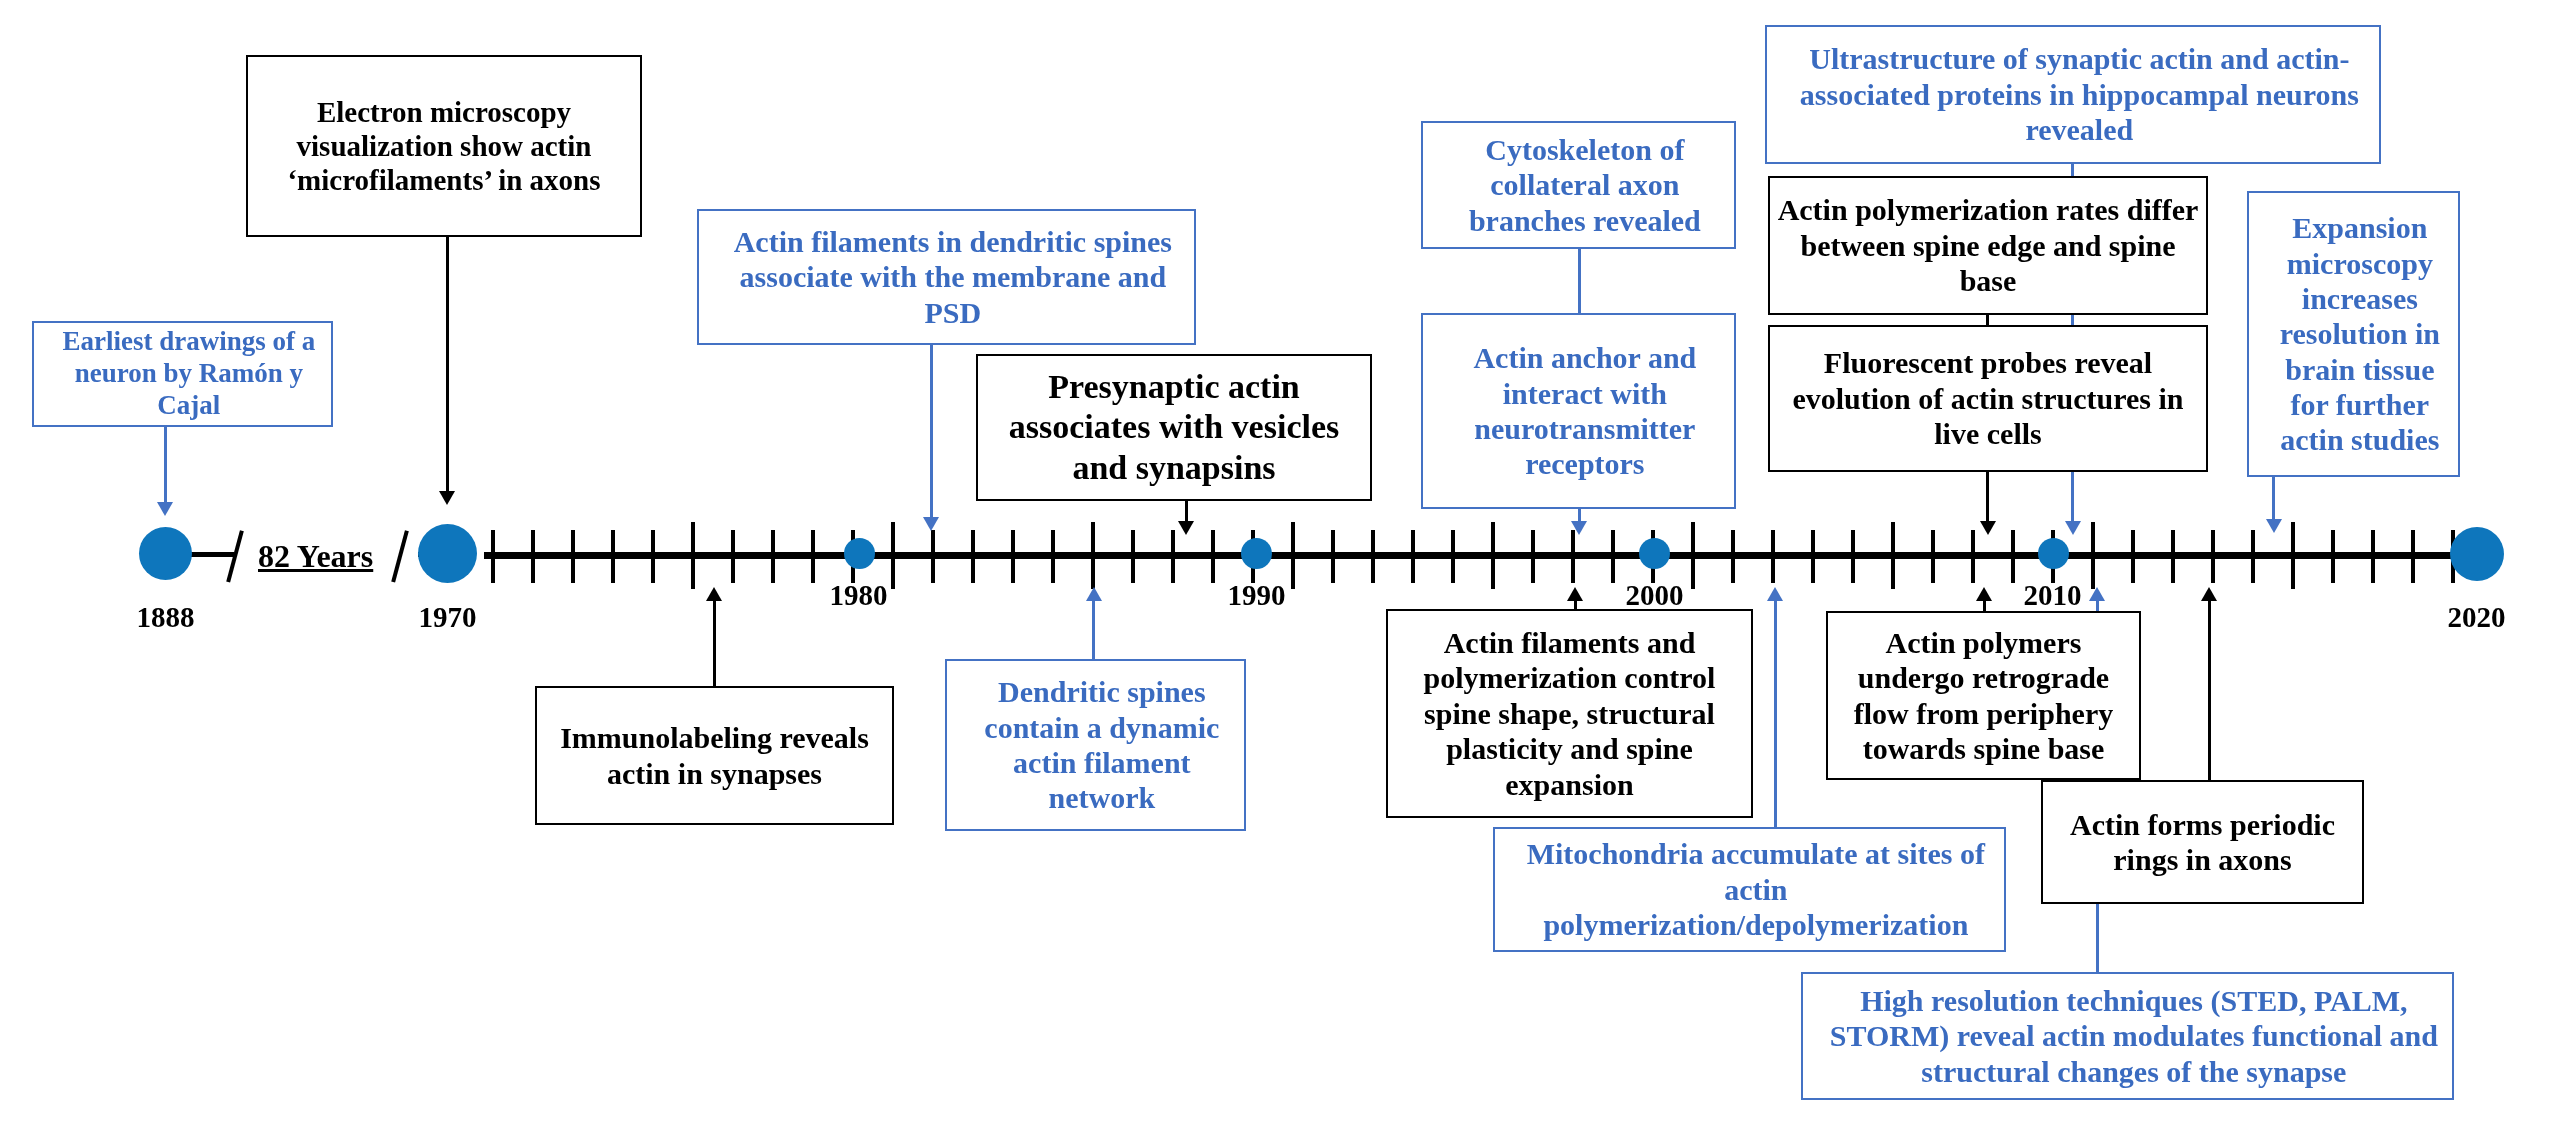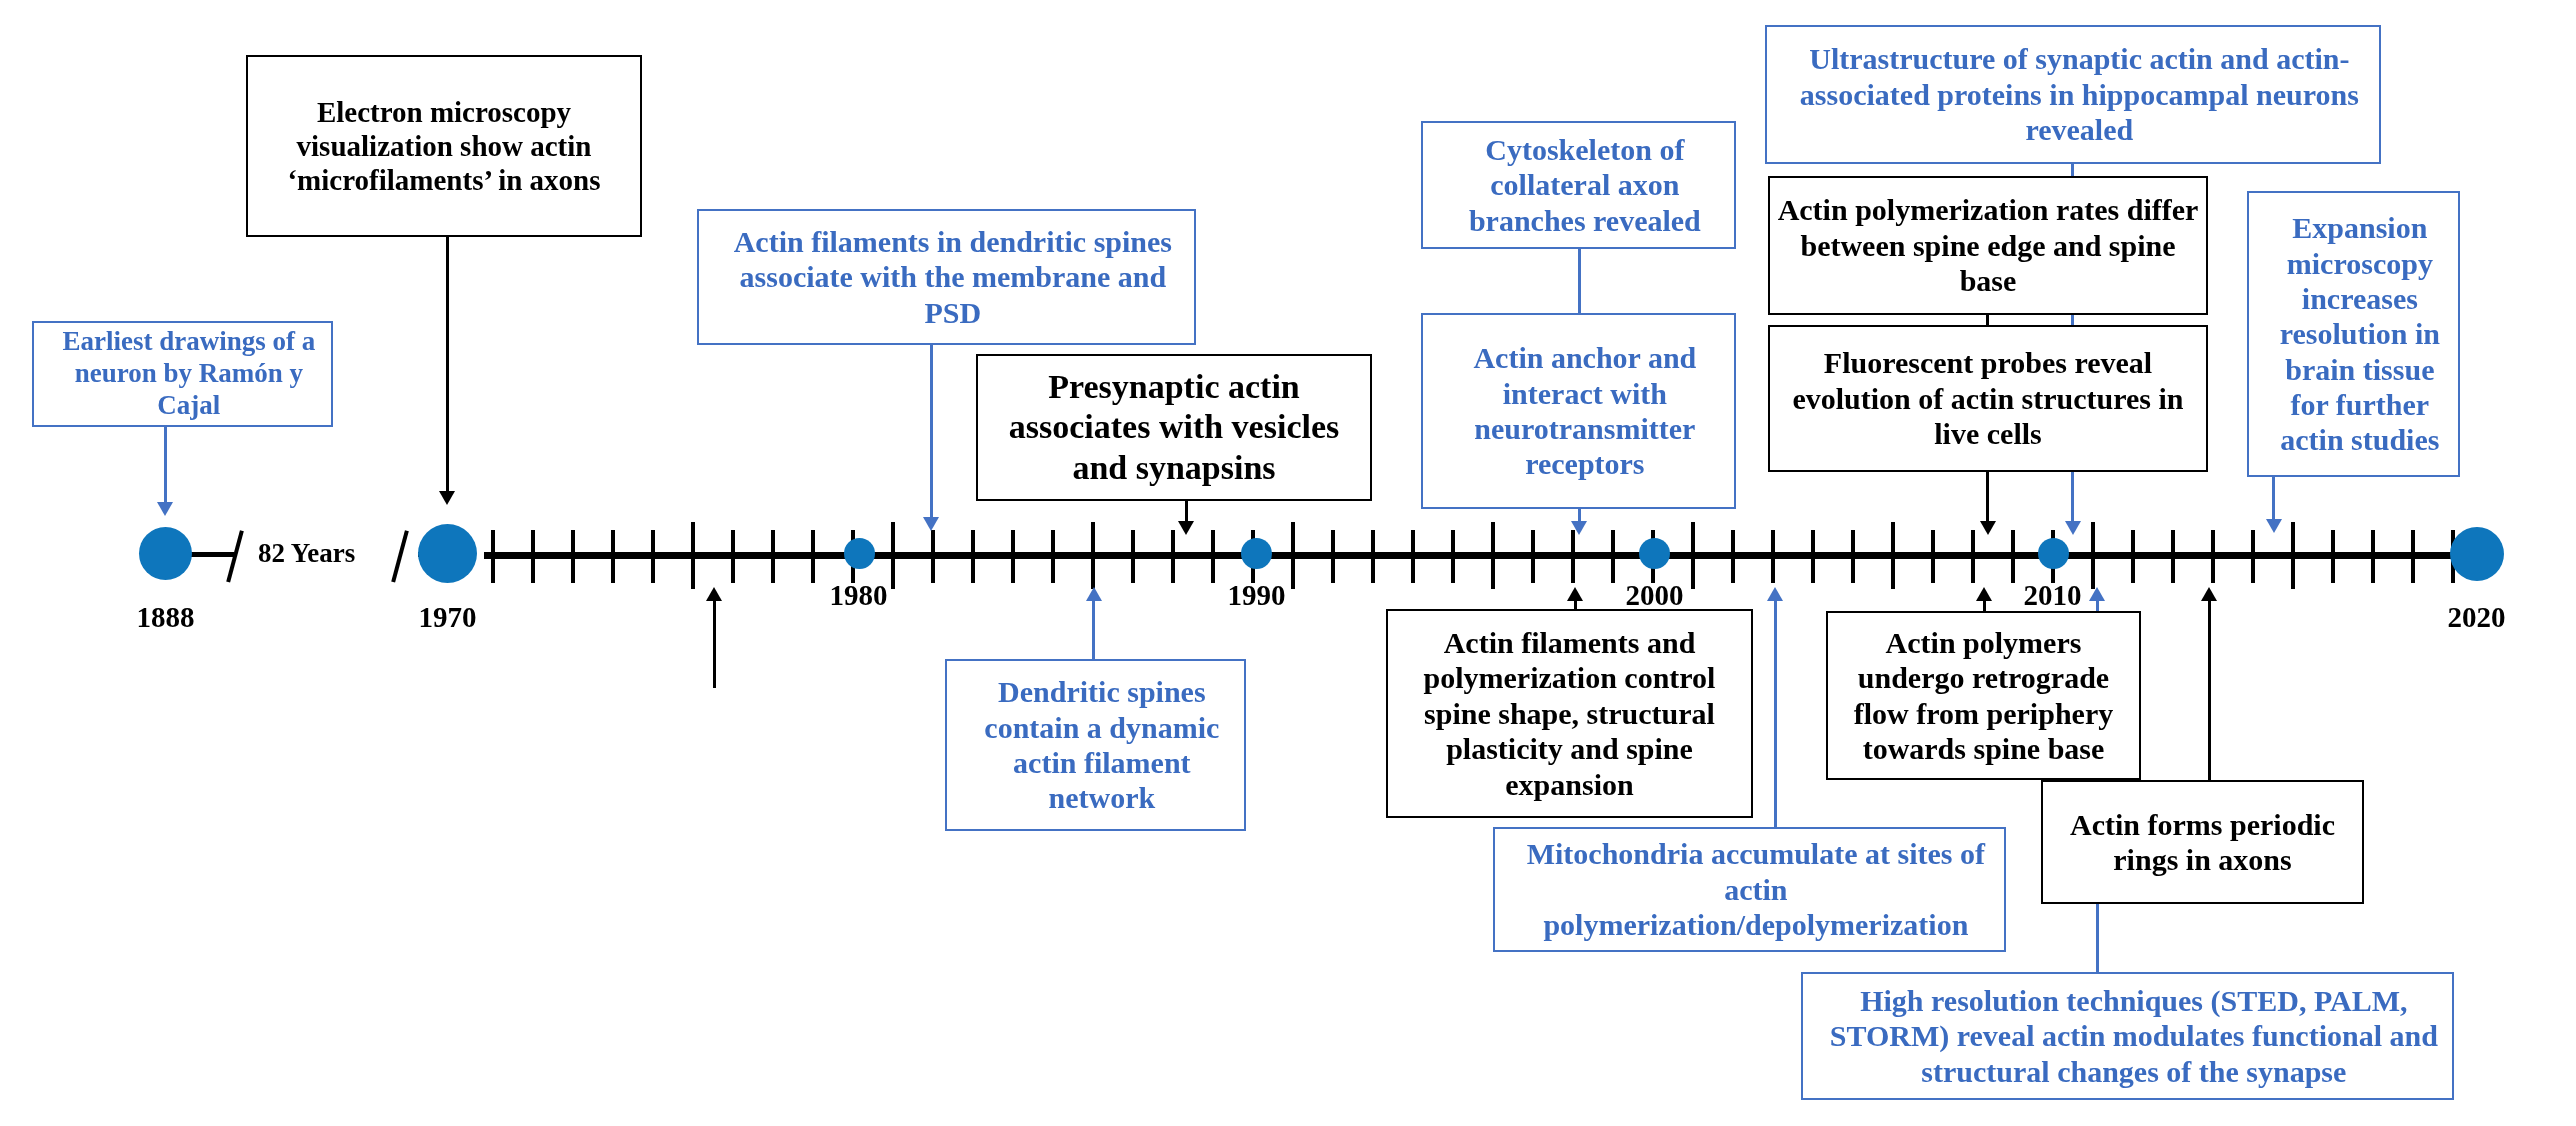--- a/index.html
+++ b/index.html
@@ -45,21 +45,21 @@
   #axis{position:absolute;background:#000;z-index:2;}
   .tick{position:absolute;background:#000;width:4.4px;z-index:2;}
   .node{position:absolute;border-radius:50%;background:#0E76BC;z-index:6;}
   .yearlbl{
     position:absolute;font-size:29px;font-weight:bold;color:#000;
     text-align:center;z-index:6;white-space:nowrap;
   }
   .breakmark{position:absolute;background:#000;width:4.4px;height:53px;z-index:6;
     transform:rotate(15deg);}
   .breakbar{position:absolute;background:#000;height:5.1px;z-index:6;}
-  .gaplabel{position:absolute;font-size:27px;font-weight:bold;color:#000;white-space:nowrap;z-index:6;}
+  .gaplabel{position:absolute;font-size:32px;font-weight:bold;color:#000;white-space:nowrap;z-index:6;text-decoration:underline;}
 </style>
 </head>
 <body>
 
 <div id="stage">
 
   <div id="axis" style="left:484px;top:552px;width:2010px;height:7.3px;"></div>
 
   <div id="ticks">
       <div class="tick" style="left: 491px; top: 530px; height: 53px;"></div>
@@ -187,20 +187,23 @@
   <div class="lead" style="left:1986px;top:315px;width:2.9px;height:11.7px;"></div>
   <div class="lead" style="left:1986px;top:472px;width:2.9px;height:51px;"></div>
   <div class="arrowhead down" style="left:1980px;top:521px;"></div>
 
   <div class="box blue" style="left:2247px;top:191px;width:213px;height:286px;font-size:30px;">
     <span>Expansion microscopy increases resolution in brain tissue for further actin studies</span>
   </div>
   <div class="lead blue" style="left:2272px;top:477px;width:2.9px;height:45px;"></div>
   <div class="arrowhead down blue" style="left:2266px;top:519px;"></div>
 
+  <div class="box" style="left:535px;top:686px;width:359px;height:139px;font-size:30px;">
+    <span>Immunolabeling reveals actin in synapses</span>
+  </div>
   <div class="lead" style="left:713px;top:601px;width:2.9px;height:87px;"></div>
   <div class="arrowhead up" style="left:706px;top:587px;"></div>
 
   <div class="box blue" style="left:945px;top:659px;width:301px;height:172px;font-size:30px;">
     <span>Dendritic spines contain a dynamic actin filament network</span>
   </div>
   <div class="lead blue" style="left:1092px;top:601px;width:2.9px;height:59px;"></div>
   <div class="arrowhead up blue" style="left:1086px;top:587px;"></div>
 
   <div class="box" style="left:1386px;top:609px;width:367px;height:209px;font-size:30px;">

